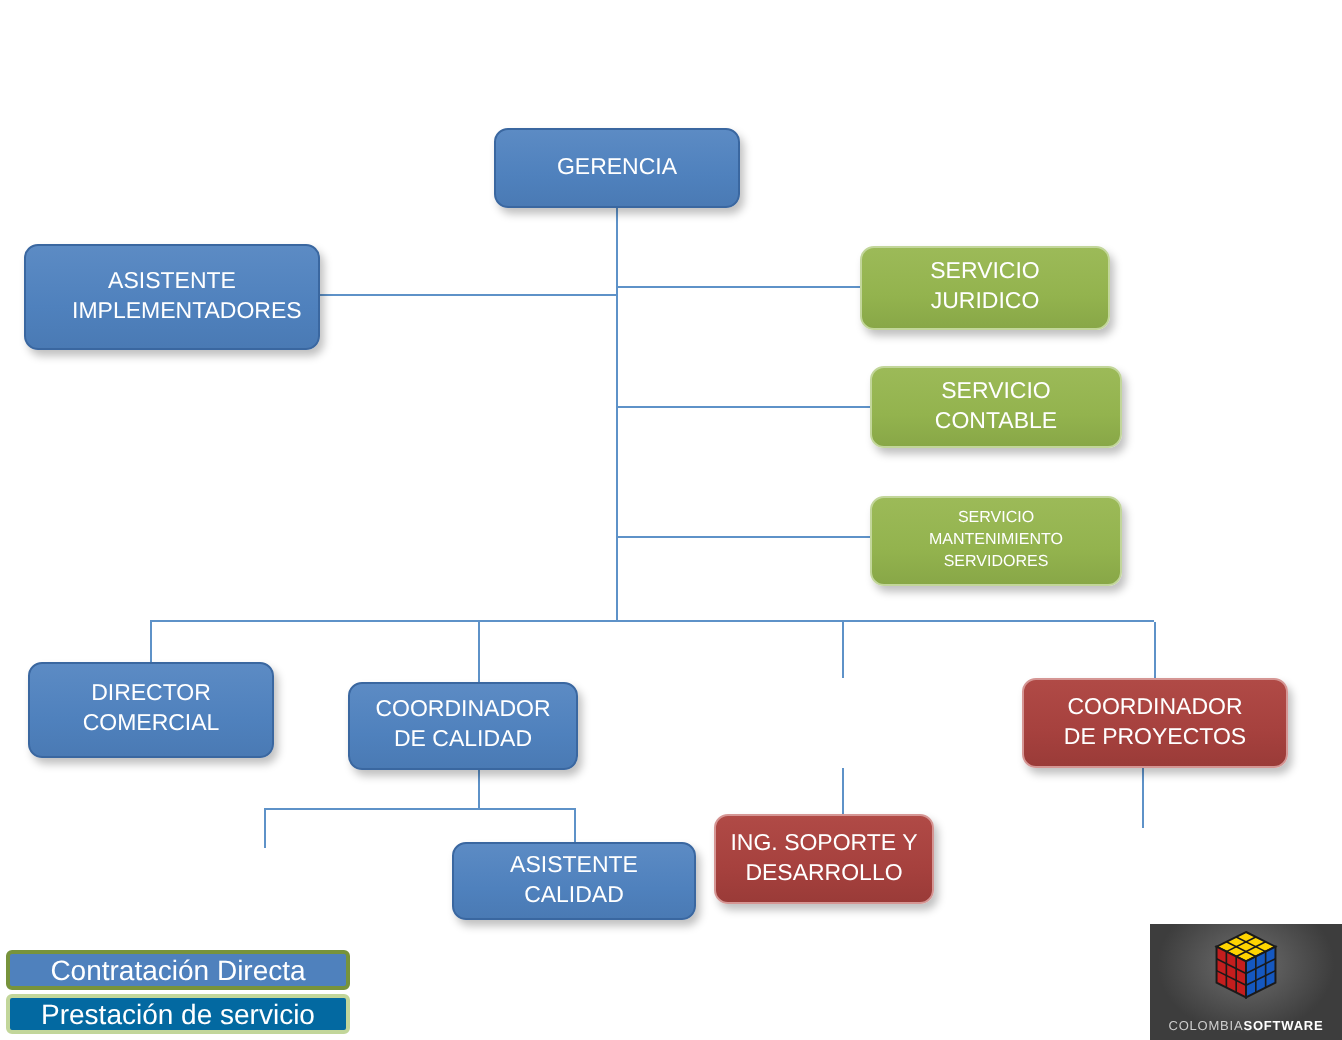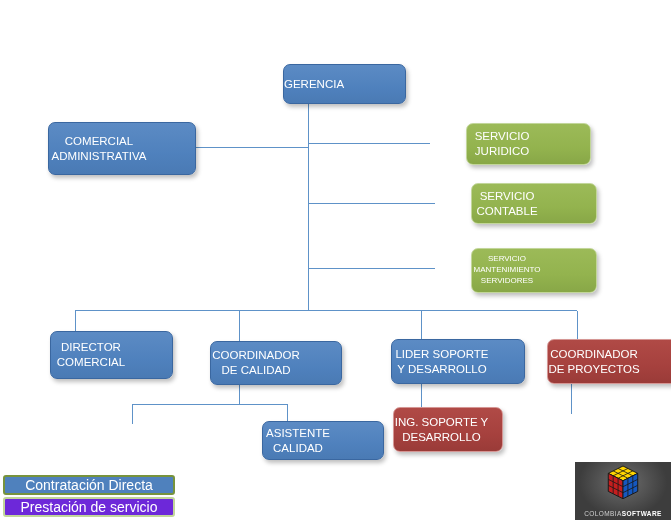--- a/index.html
+++ b/index.html
@@ -12,28 +12,27 @@
     background:#ffffff;
     overflow:hidden;
   }
 
   
   .line { position:absolute; background:#5e92c8; }
 
   
   .node {
     position:absolute;
-    display:flex; align-items:center; 
+    display:flex; align-items:center; justify-content:center;
     text-align:center;
     color:#ffffff;
     font-size:11.5px;
     line-height:1.3;
     border-radius:7px;
     box-shadow:2px 3px 4px rgba(0,0,0,0.25);
-    margin-left:36px;
   }
   .node.blue  { background:linear-gradient(180deg,#5c8bc4 0%,#4f81bd 60%,#4a7ab4 100%); border:1px solid #3a67a0; }
   .node.green { background:linear-gradient(180deg,#9cba58 0%,#93b34e 60%,#88a747 100%); border:1px solid #c2d69a; }
   .node.red   { background:linear-gradient(180deg,#b04a46 0%,#a6413e 60%,#9a3b38 100%); border:1px solid #d59694; }
   .node.tiny  { font-size:8px; line-height:1.35; }
 
   .lbl { display:inline-block; text-align:center; }
   .w70  { width:70px; }
   .w80  { width:80px; }
   .w90  { width:90px; }
@@ -42,21 +41,21 @@
   .w100 { width:100px; }
 
   
   .legend-item {
     position:absolute;
     display:flex; align-items:center; justify-content:center;
     color:#ffffff; font-size:14px;
     border-radius:3px;
   }
   .legend-blue  { background:#4f81bd; border:2px solid #77933c; }
-  .legend-green { background:#6d28d9; border:2px solid #c2d69a; }
+  .legend-green { background:#0369a1; border:2px solid #c2d69a; }
 
   
   .logo {
     position:absolute;
     left:575px; top:462px; width:96px; height:58px;
     background:radial-gradient(ellipse at 50% 35%, #6e6e6e 0%, #3d3d3d 65%);
     display:flex; flex-direction:column; align-items:center;
   }
   .logo svg { margin-top:2px; }
   .logo-text {
@@ -88,46 +87,43 @@
   <div class="line" style="left:132px;top:405px;width:1px;height:19px"></div>
   <div class="line" style="left:287px;top:405px;width:1px;height:16px"></div>
   <div class="line" style="left:421px;top:384px;width:1px;height:23px"></div>
   <div class="line" style="left:571px;top:384px;width:1px;height:30px"></div>
 
   <div class="node blue" style="left:247px;top:64px;width:123px;height:40px">
     <span class="lbl">GERENCIA</span>
   </div>
 
   <div class="node blue" style="left:12px;top:122px;width:148px;height:53px">
-    <span class="lbl w100">COMERCIAL ADMINISTRATIVA</span>
+    <span class="lbl w100">ASISTENTE IMPLEMENTADORES</span>
   </div>
 
   <div class="node green" style="left:430px;top:123px;width:125px;height:42px">
     <span class="lbl w70">SERVICIO JURIDICO</span>
   </div>
 
   <div class="node green" style="left:435px;top:183px;width:126px;height:41px">
     <span class="lbl w70">SERVICIO CONTABLE</span>
   </div>
 
   <div class="node green tiny" style="left:435px;top:248px;width:126px;height:45px">
     <span class="lbl w70">SERVICIO MANTENIMIENTO SERVIDORES</span>
   </div>
 
   <div class="node blue" style="left:14px;top:331px;width:123px;height:48px">
     <span class="lbl w80">DIRECTOR COMERCIAL</span>
   </div>
 
-  <div class="node blue" style="left:174px;top:341px;width:132px;height:44px">
+  <div class="node blue" style="left:174px;top:341px;width:115px;height:44px">
     <span class="lbl w90">COORDINADOR DE CALIDAD</span>
   </div>
 
-  <div class="node blue" style="left:355px;top:339px;width:134px;height:45px">
-    <span class="lbl w100">LIDER SOPORTE Y DESARROLLO</span>
-  </div>
 
   <div class="node red" style="left:511px;top:339px;width:133px;height:45px">
     <span class="lbl w92">COORDINADOR DE PROYECTOS</span>
   </div>
 
 
   <div class="node blue" style="left:226px;top:421px;width:122px;height:39px">
     <span class="lbl w70">ASISTENTE CALIDAD</span>
   </div>
 

